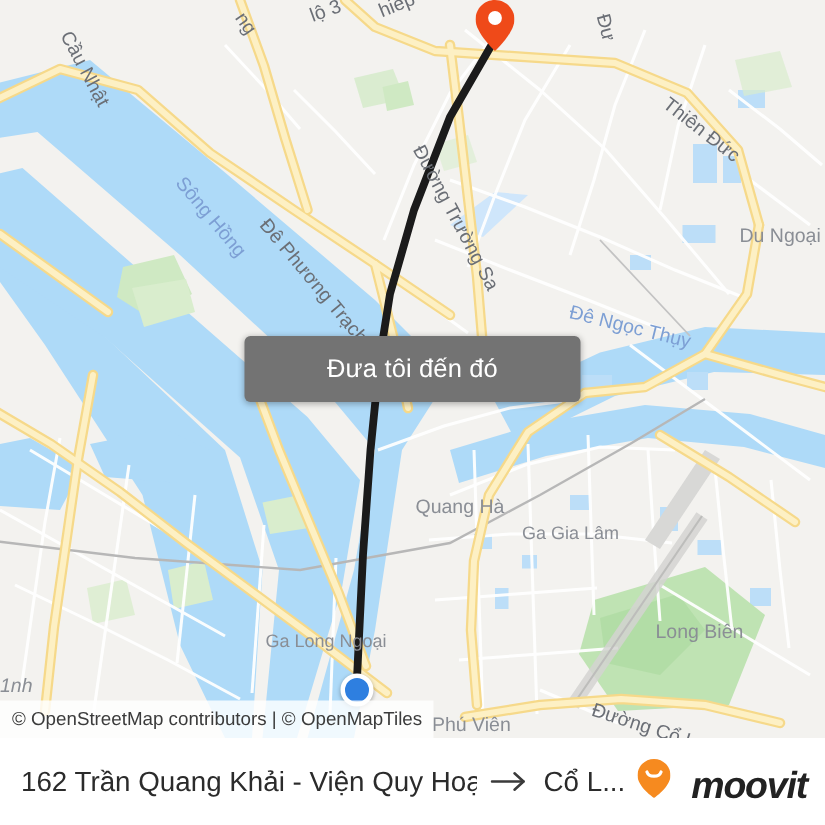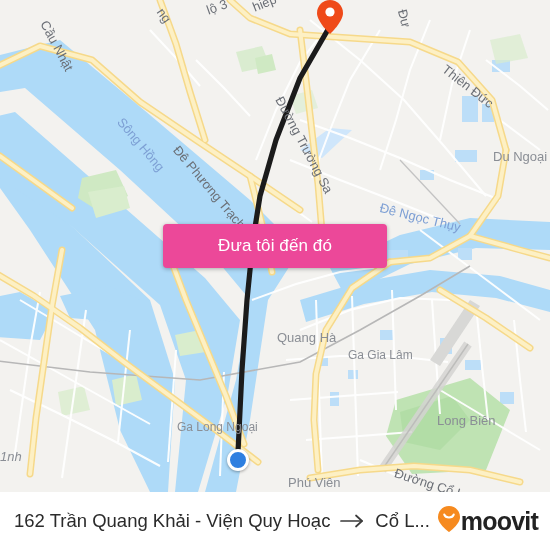--- a/index.html
+++ b/index.html
@@ -48,21 +48,21 @@
     background: #2e7fe0;
     border: 3px solid #ffffff;
     box-shadow: 0 1px 3px rgba(0,0,0,0.35);
   }
 
   
   #cta {
     position: absolute;
     left: 163px; top: 224px;
     width: 224px; height: 44px;
-    background: #ec4899;
+    background: #737373;
     border: none;
     border-radius: 4px;
     color: #ffffff;
     font-family: "Liberation Sans", sans-serif;
     font-size: 17px;
     letter-spacing: .1px;
     cursor: pointer;
     box-shadow: 0 1px 4px rgba(0,0,0,0.30);
   }
 
@@ -109,22 +109,23 @@
   #trip-arrow {
     flex: 0 0 auto;
     width: 26px; height: 18px;
     display: inline-flex;
     align-items: center;
     justify-content: center;
   }
   #brand {
     flex: 0 0 auto;
     display: flex;
-    align-items: center;
-    gap: 1px;
+    align-items: flex-end;
+    gap: 14px;
+    font-style: italic;
   }
   #brand-word {
     font-size: 25px;
     font-weight: bold;
     color: #222222;
     letter-spacing: -0.8px;
     line-height: 1;
   }
 </style>
 </head>
@@ -293,20 +294,21 @@
       <svg width="26" height="34" viewBox="0 0 26 34">
         <path d="M13 0 C5.8 0 0 5.8 0 13 C0 22 13 34 13 34 C13 34 26 22 26 13 C26 5.8 20.2 0 13 0 Z" fill="#ef4a19"></path>
         <circle cx="13" cy="12" r="4.6" fill="#ffffff"></circle>
       </svg>
     </div>
 
     <div class="dot-dest" style="left:227px; top:449px;"></div>
 
     <button id="cta">Đưa tôi đến đó</button>
 
+    <div id="attrib">© OpenStreetMap contributors | © OpenMapTiles</div>
   </div>
 
   <div id="bottombar">
 
     <div id="trip">
       <span id="trip-from" class="trip-endpoint">162 Trần Quang Khải - Viện Quy Hoạch Thủ...</span>
 
       <span id="trip-arrow">
         <svg width="26" height="14" viewBox="0 0 26 14">
           <path d="M1 7 L22 7" stroke="#3a3a3a" stroke-width="1.7" stroke-linecap="round"></path>

